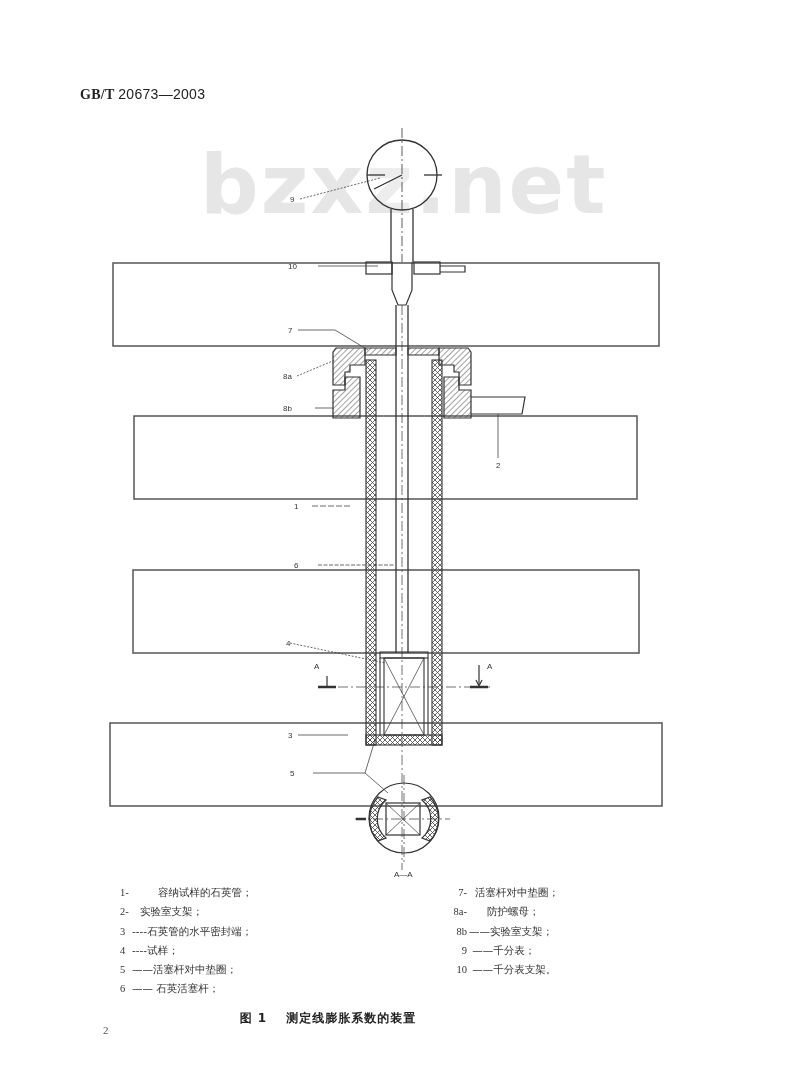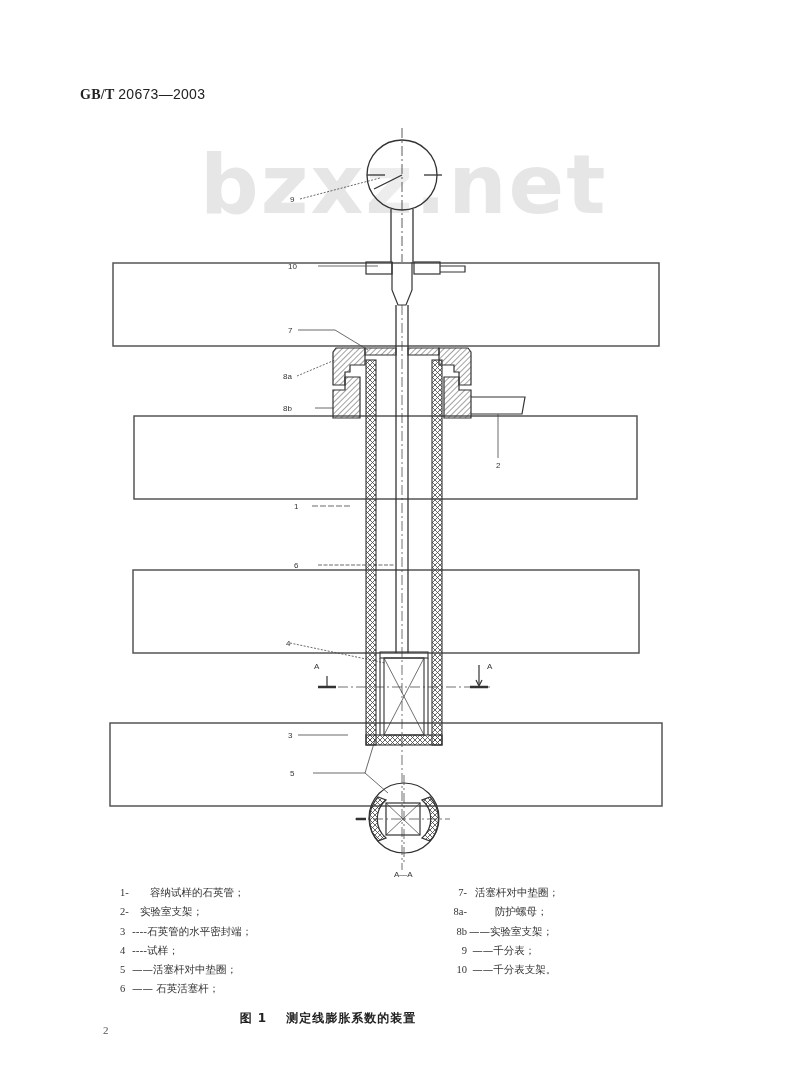--- a/index.html
+++ b/index.html
@@ -158,31 +158,31 @@
     <text class="lbl" x="286" y="646">4</text>
     <text class="lbl" x="288" y="738">3</text>
     <text class="lbl" x="290" y="776">5</text>
     <text class="lbl" x="314" y="669">A</text>
     <text class="lbl" x="487" y="669">A</text>
     <text class="lbl" x="394" y="877">A—A</text>
   </g>
 </svg>
 
 <div class="legend legend-left">
-  <div class="row"><span class="num">1-</span><span></span><span style="margin-left:10px">容纳试样的石英管；</span></div>
+  <div class="row"><span class="num">1-</span><span></span><span style="margin-left:18px">容纳试样的石英管；</span></div>
   <div class="row"><span class="num">2-</span><span></span><span style="">实验室支架；</span></div>
   <div class="row"><span class="num" style="width:auto">3</span><span>----</span><span>石英管的水平密封端；</span></div>
   <div class="row"><span class="num" style="width:auto">4</span><span>----</span><span>试样；</span></div>
   <div class="row"><span class="num" style="width:auto">5</span><span>——</span><span>活塞杆对中垫圈；</span></div>
   <div class="row"><span class="num" style="width:auto">6</span><span>—— </span><span>石英活塞杆；</span></div>
 </div>
 
 <div class="legend legend-right">
   <div class="row"><span class="num">7-</span><span></span><span style="margin-left:6px">活塞杆对中垫圈；</span></div>
-  <div class="row"><span class="num">8a-</span><span></span><span style="margin-left:26px">防护螺母；</span></div>
+  <div class="row"><span class="num">8a-</span><span></span><span style="margin-left:18px">防护螺母；</span></div>
   <div class="row"><span class="num">8b</span><span>——</span><span>实验室支架；</span></div>
   <div class="row"><span class="num">9</span><span> ——</span><span>千分表；</span></div>
   <div class="row"><span class="num">10</span><span> ——</span><span>千分表支架。</span></div>
 </div>
 
 <div class="caption">
   <span class="fig">图 1</span>
   <span>测定线膨胀系数的装置</span>
 </div>
 

